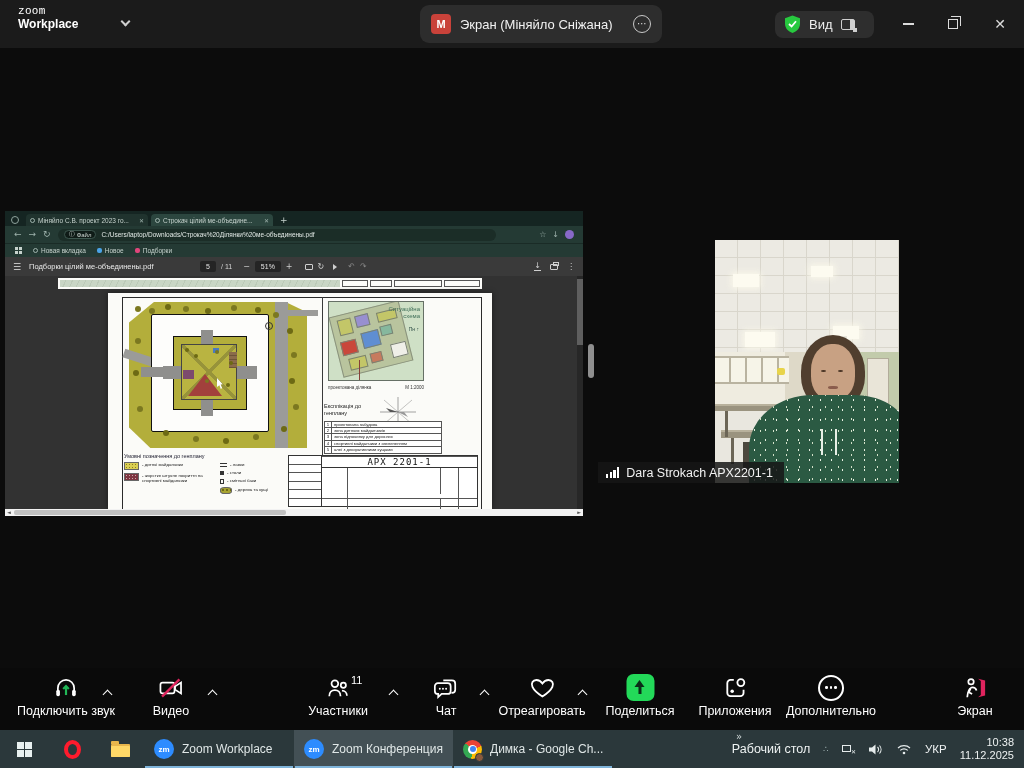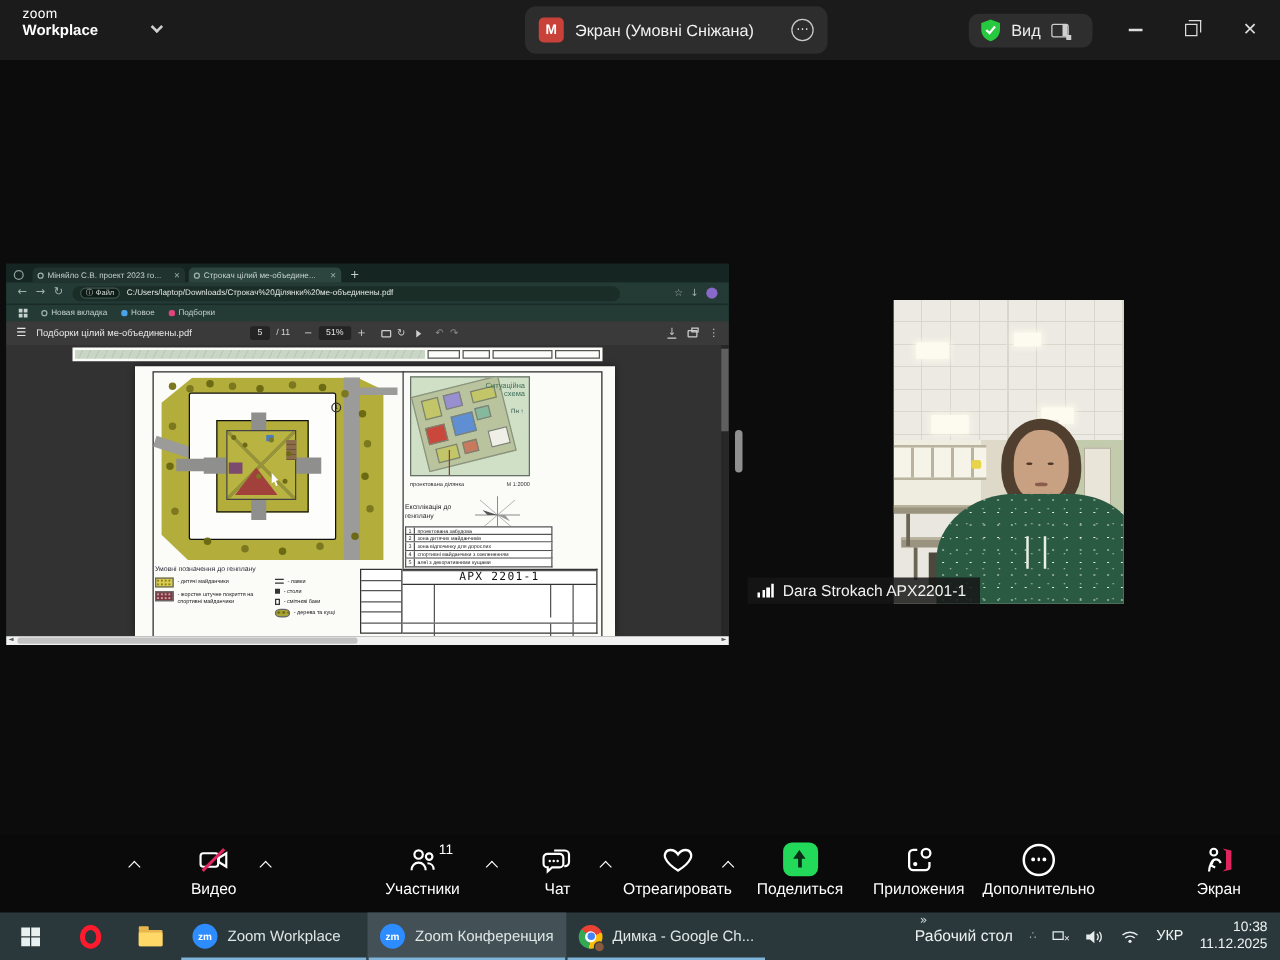--- a/index.html
+++ b/index.html
@@ -4,21 +4,21 @@
 <style>
   * { margin:0; padding:0; box-sizing:border-box; }
   html,body { width:1024px; height:768px; background:#000; }
   body { font-family:"Liberation Sans", sans-serif; }
   .glyph { font-family:"DejaVu Sans", sans-serif; }
   #screen { position:relative; width:1024px; height:768px; background:#0c0c0c; overflow:hidden; }
 
   
   .titlebar { position:absolute; left:0; top:0; width:1024px; height:48px; background:#1b1b1b; }
   .logo { position:absolute; left:18px; top:6px; color:#fff; line-height:1.05; }
-  .logo .l1 { font-size:11px; letter-spacing:.3px; }
+  .logo .l1 { font-size:11px; letter-spacing:.3px;font-family:Liberation Mono, monospace; }
   .logo .l2 { font-size:12px; font-weight:bold; }
   .caret { display:inline-block; width:7px; height:7px; border-top:2px solid #cfcfcf; border-right:2px solid #cfcfcf; }
   .caret.down { transform:rotate(135deg); }
   .caret.up { transform:rotate(-45deg); }
   .logo-caret { position:absolute; left:122px; top:18px; }
   .conf-tab { position:absolute; left:160px; top:0; height:48px; display:flex; align-items:center; gap:9px; padding:0 16px; color:#e9e9e9; font-size:13.5px; }
   .screen-tab { position:absolute; left:420px; top:5px; width:242px; height:38px; background:#2d2d2d; border-radius:9px; display:flex; align-items:center; gap:9px; padding:0 11px; }
   .tab-avatar { width:20px; height:20px; border-radius:4px; background:#c9423a; color:#fff; font-size:11px; font-weight:bold; display:flex; align-items:center; justify-content:center; }
   .screen-tab .tlabel { color:#f2f2f2; font-size:13px; flex:1; }
   .more-circle { width:18px; height:18px; border:1.4px solid #c9c9c9; border-radius:50%; color:#dcdcdc; font-size:10px; line-height:15px; text-align:center; }
@@ -277,21 +277,21 @@
   <div class="titlebar">
     <div class="logo">
       <div class="l1">zoom</div>
       <div class="l2">Workplace</div>
     </div>
     <span class="caret down logo-caret"></span>
 
 
     <div class="screen-tab">
       <span class="tab-avatar">M</span>
-      <span class="tlabel">Экран (Умовні Сніжана)</span>
+      <span class="tlabel">Экран (Міняйло Сніжана)</span>
       <span class="more-circle glyph">⋯</span>
     </div>
 
     <div class="view-pill">
       <svg width="17" height="19" viewBox="0 0 17 19">
         <path d="M8.5 0.5l7.5 2.8v5.2c0 4.6-3.1 8-7.5 9.5C4.1 16.5 1 13.1 1 8.5V3.3z" fill="#27c93f"></path>
         <polyline points="5,9 7.6,11.5 12,6.2" fill="none" stroke="#fff" stroke-width="1.8"></polyline>
       </svg>
       <span>Вид</span>
       <span class="view-ic"></span>
@@ -594,20 +594,32 @@
             <span class="b3"></span>
             <span class="b4"></span>
         </span>
         <span class="nm">Dara Strokach APX2201-1</span>
       </div>
     </div>
   </div>
 
   <div class="toolbar">
 
+    <div class="tbb" style="left:66px;">
+      <span class="ico">
+        <svg width="26" height="26" viewBox="0 0 24 24" fill="none" stroke="#fff" stroke-width="1.6">
+          <path d="M4.5 15v-3a7.5 7.5 0 0 1 15 0v3"></path>
+          <rect x="3" y="13.5" width="3.4" height="6" rx="1.6" fill="#fff" stroke="none"></rect>
+          <rect x="17.6" y="13.5" width="3.4" height="6" rx="1.6" fill="#fff" stroke="none"></rect>
+          <line x1="12" y1="18.5" x2="12" y2="10.5" stroke="#21b757" stroke-width="2"></line>
+          <polyline points="9.4,13 12,10.2 14.6,13" stroke="#21b757" stroke-width="2" fill="none"></polyline>
+        </svg>
+      </span>
+      <span class="lbl">Подключить звук</span>
+    </div>
     <span class="chev" style="left:104px;"><span class="caret up"></span></span>
 
     <div class="tbb" style="left:171px;">
       <span class="ico">
         <svg width="26" height="26" viewBox="0 0 24 24" fill="none" stroke="#fff" stroke-width="1.6">
           <rect x="2.5" y="7" width="13" height="10" rx="2"></rect>
           <polygon points="16,10.5 21.5,7 21.5,17 16,13.5"></polygon>
           <line x1="4" y1="20" x2="20" y2="4" stroke="#e0245e" stroke-width="2.2"></line>
         </svg>
       </span>

